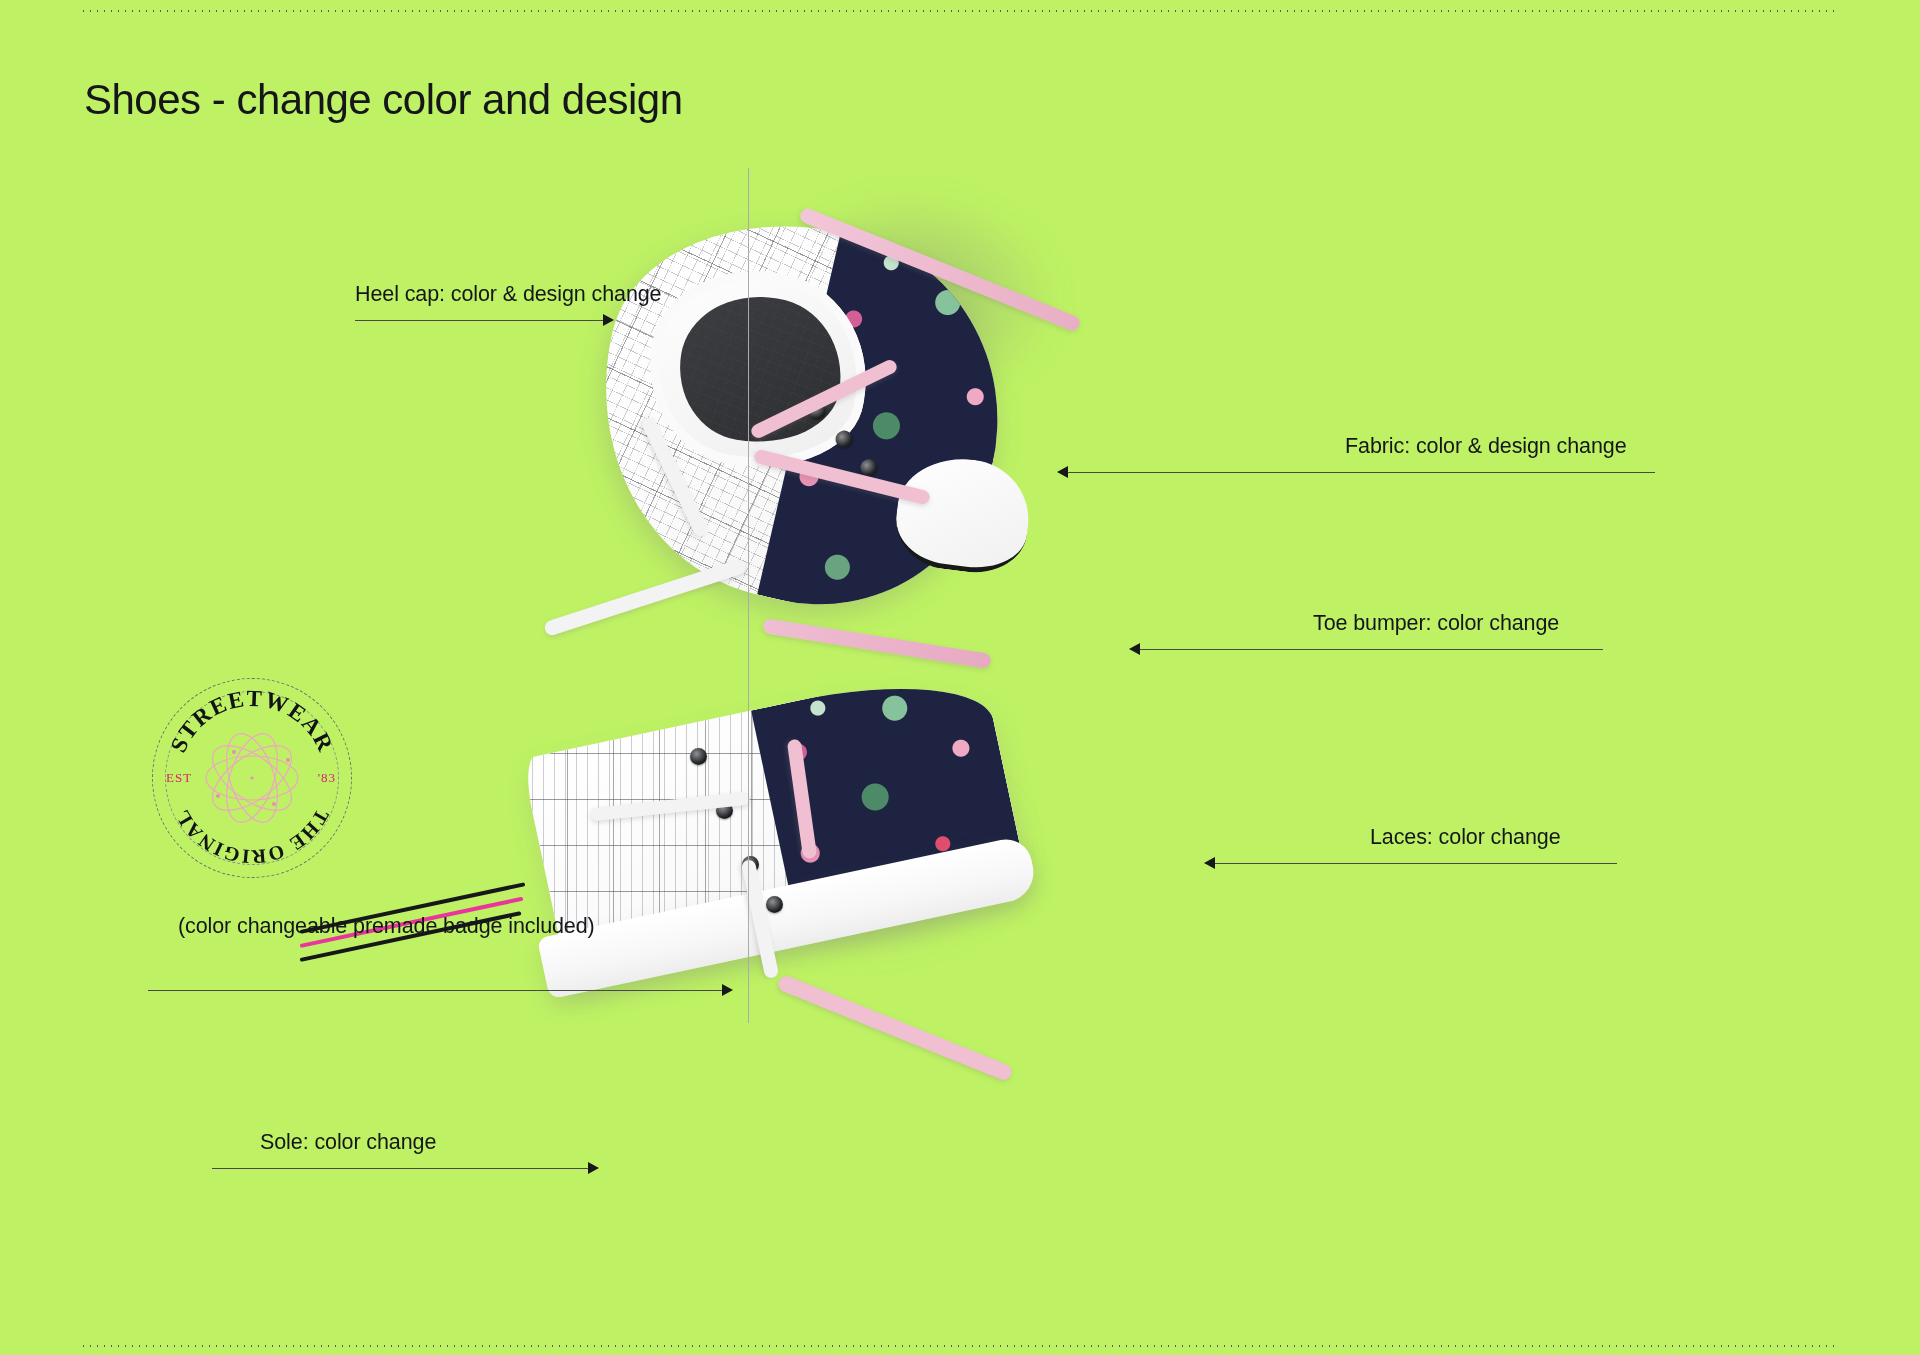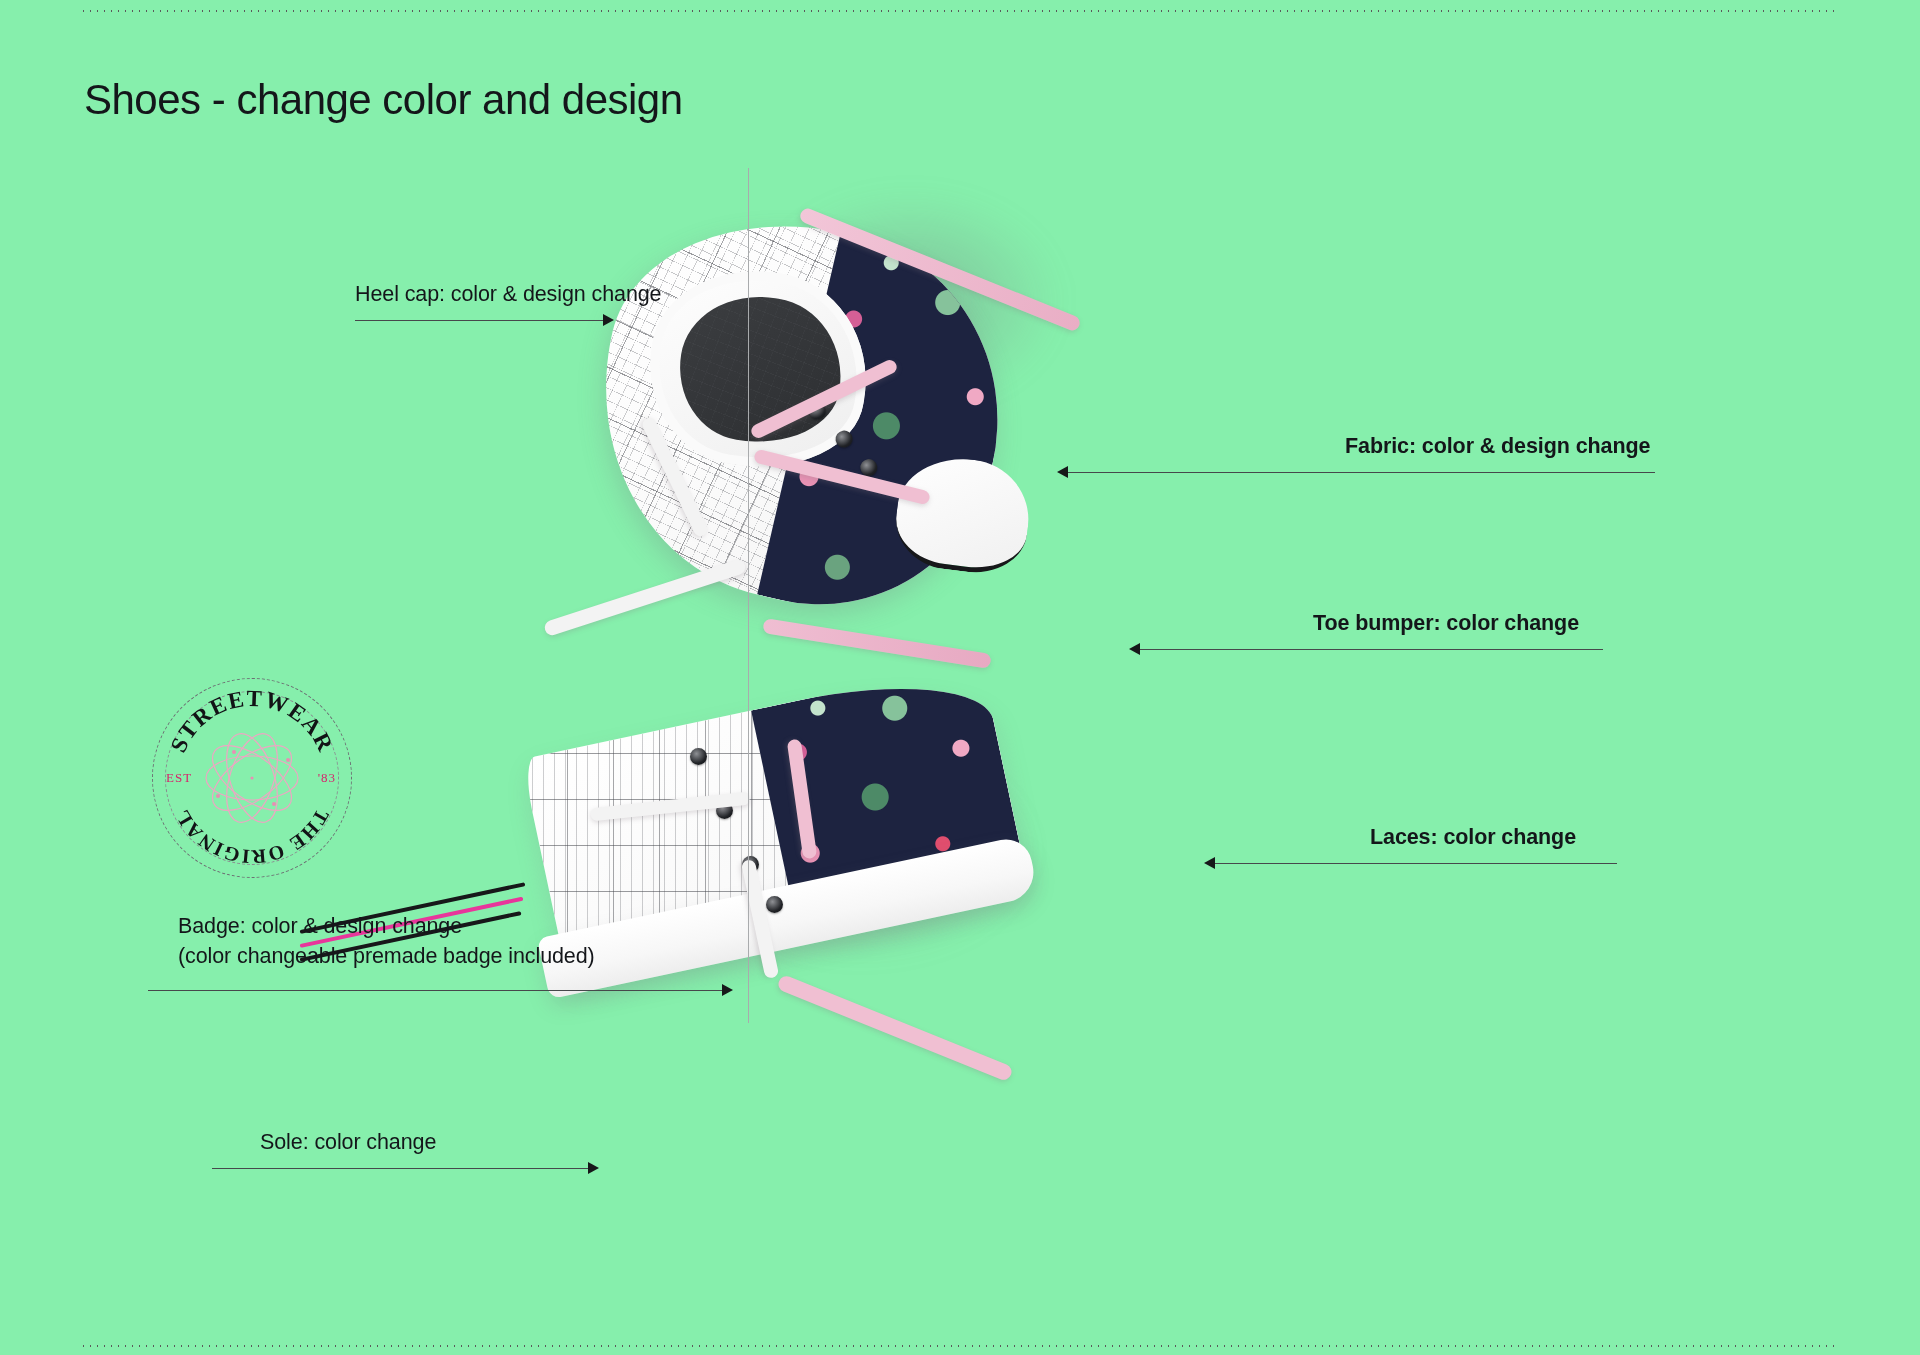--- a/index.html
+++ b/index.html
@@ -2,21 +2,21 @@
 <html><head>
 <meta charset="utf-8">
 <style>
   * { margin:0; padding:0; box-sizing:border-box; }
   html, body {
     width:1920px; height:1355px;
     background:#f4f4f3;
     font-family:"Liberation Sans", sans-serif;
     overflow:hidden;
   }
-  .page { position:relative; width:1920px; height:1355px; background:#86efac; }
+  .page { position:relative; width:1920px; height:1355px; background:#bef264; }
 
   
   .dotted-rule {
     position:absolute; left:80px; right:80px; height:2px;
     background-image:radial-gradient(circle, #5a5a5a 0.9px, rgba(0,0,0,0) 1.1px);
     background-size:7px 2px; background-repeat:repeat-x;
   }
   .dotted-top { top:10px; }
   .dotted-bottom { top:1345px; }
 
@@ -29,21 +29,21 @@
 
   
   .anno { position:absolute; }
   .anno .anno-text {
     font-size:21.5px; color:#14161a; line-height:1.38;
     white-space:nowrap; letter-spacing:-0.1px;
   }
   .anno .leader {
     position:absolute; height:1px; background:#46484b;
   }
-  .anno.right .anno-text { text-align:left;font-weight:bold; }
+  .anno.right .anno-text { text-align:left; }
 
   .arrow-head {
     position:absolute; width:0; height:0;
     border-top:6px solid transparent;
     border-bottom:6px solid transparent;
   }
   .arrow-right { border-left:11px solid #17181a; }
   .arrow-left  { border-right:11px solid #17181a; }
 
   
@@ -307,21 +307,20 @@
   </div>
 
   <div class="anno" style="left:355px; top:280px; width:300px;">
     <div class="anno-text">Heel cap: color &amp; design change</div>
     <div class="leader" style="left:0; top:40px; width:252px;"></div>
     <div class="arrow-head arrow-right" style="left:248px; top:34px;"></div>
   </div>
 
 
   <div class="anno" style="left:178px; top:912px; width:460px;">
-    <div class="anno-text">Badge: color &amp; design change</div>
     <div class="anno-text">(color changeable premade badge included)</div>
     <div class="leader" style="left:-30px; top:78px; width:578px;"></div>
     <div class="arrow-head arrow-right" style="left:544px; top:72px;"></div>
   </div>
 
   <div class="anno" style="left:260px; top:1128px; width:300px;">
     <div class="anno-text">Sole: color change</div>
     <div class="leader" style="left:-48px; top:40px; width:380px;"></div>
     <div class="arrow-head arrow-right" style="left:328px; top:34px;"></div>
   </div>

